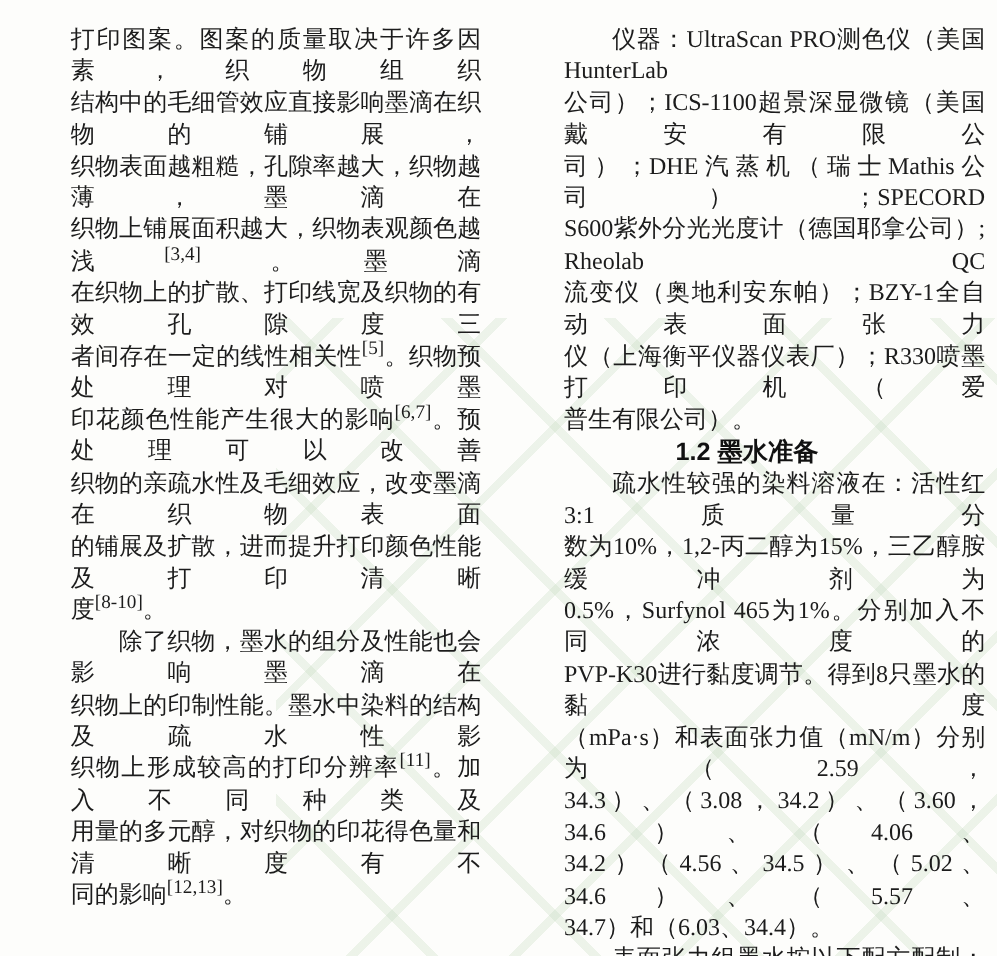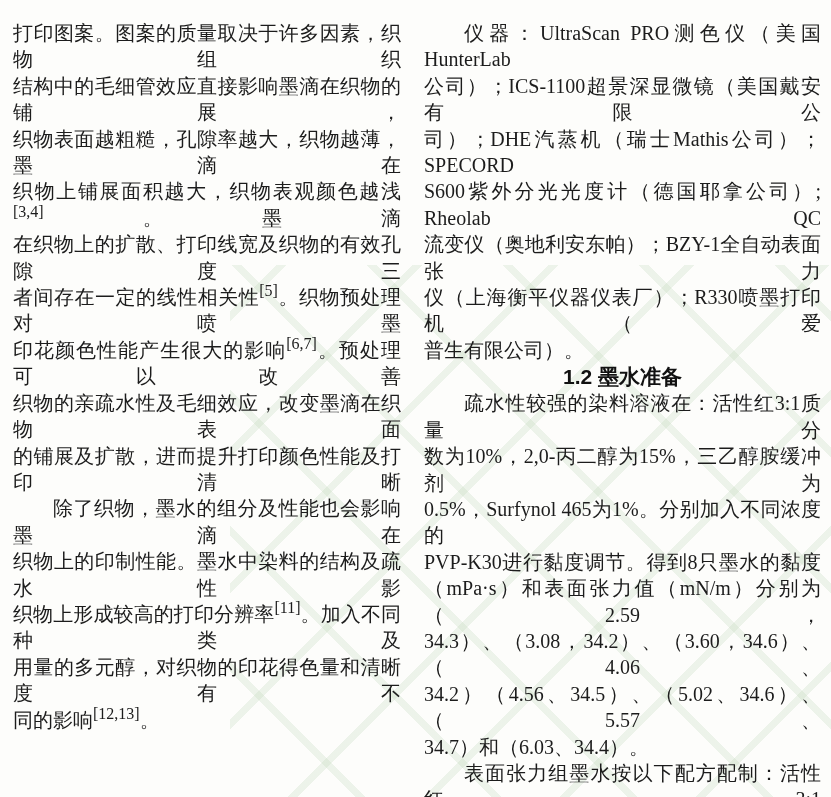--- a/index.html
+++ b/index.html
@@ -15,21 +15,21 @@
     position:absolute;left:230px;top:265px;right:0;bottom:0;z-index:1;
     background:
       repeating-linear-gradient(45deg,  transparent 0 89px, var(--wm-color, rgba(158,196,150,0.22)) 89px 96px),
       repeating-linear-gradient(-45deg, transparent 0 89px, var(--wm-color, rgba(158,196,150,0.22)) 89px 96px);
     opacity:.75;
     pointer-events:none;
   }
   .col{position:absolute;top:20px;z-index:2;font-size:20px;line-height:26.4px;}
   .col.left{left:13px;width:388px;}
   .col.right{left:424px;width:397px;}
-  .line{text-align:justify;text-align-last:justify;white-space:normal;}
+  .line{text-align:justify;text-align-last:justify;white-space:normal;margin-left:46px;}
   .line.indent{text-indent:2em;}
   .line.para-end{text-align-last:left;}
   sup{font-size:16px;line-height:0;vertical-align:super;}
   .h2{
     font-family:"Liberation Sans","DejaVu Sans",sans-serif;
     font-weight:bold;font-size:21px;line-height:27px;color:#111;text-align:center;
   }
 </style>
 </head>
 <body style="background: rgb(253, 253, 251); color: rgb(28, 28, 28);">
@@ -39,37 +39,38 @@
   <div class="col left" id="left-col">
       <div class="line">打印图案。图案的质量取决于许多因素，织物组织</div>
       <div class="line">结构中的毛细管效应直接影响墨滴在织物的铺展，</div>
       <div class="line">织物表面越粗糙，孔隙率越大，织物越薄，墨滴在</div>
       <div class="line">织物上铺展面积越大，织物表观颜色越浅<sup>[3,4]</sup>。墨滴</div>
       <div class="line">在织物上的扩散、打印线宽及织物的有效孔隙度三</div>
       <div class="line">者间存在一定的线性相关性<sup>[5]</sup>。织物预处理对喷墨</div>
       <div class="line">印花颜色性能产生很大的影响<sup>[6,7]</sup>。预处理可以改善</div>
       <div class="line">织物的亲疏水性及毛细效应，改变墨滴在织物表面</div>
       <div class="line">的铺展及扩散，进而提升打印颜色性能及打印清晰</div>
+      <div class="line para-end">度<sup>[8-10]</sup>。</div>
       <div class="line indent">除了织物，墨水的组分及性能也会影响墨滴在</div>
       <div class="line">织物上的印制性能。墨水中染料的结构及疏水性影</div>
       <div class="line">织物上形成较高的打印分辨率<sup>[11]</sup>。加入不同种类及</div>
       <div class="line">用量的多元醇，对织物的印花得色量和清晰度有不</div>
       <div class="line para-end">同的影响<sup>[12,13]</sup>。</div>
     </div>
   <div class="col right" id="right-col">
       <div class="line indent">仪器：UltraScan PRO测色仪（美国HunterLab</div>
       <div class="line">公司）；ICS-1100超景深显微镜（美国戴安有限公</div>
       <div class="line">司）；DHE汽蒸机（瑞士Mathis公司）；SPECORD</div>
       <div class="line">S600紫外分光光度计（德国耶拿公司）; Rheolab QC</div>
       <div class="line">流变仪（奥地利安东帕）；BZY-1全自动表面张力</div>
       <div class="line">仪（上海衡平仪器仪表厂）；R330喷墨打印机（爱</div>
       <div class="line para-end">普生有限公司）。</div>
       <div class="h2">1.2 墨水准备</div>
       <div class="line indent">疏水性较强的染料溶液在：活性红3:1质量分</div>
-      <div class="line">数为10%，2,0-丙二醇为15%，三乙醇胺缓冲剂为</div>
+      <div class="line">数为10%，1,2-丙二醇为15%，三乙醇胺缓冲剂为</div>
       <div class="line">0.5%，Surfynol 465为1%。分别加入不同浓度的</div>
       <div class="line">PVP-K30进行黏度调节。得到8只墨水的黏度</div>
       <div class="line">（mPa·s）和表面张力值（mN/m）分别为（2.59，</div>
       <div class="line">34.3）、（3.08，34.2）、（3.60，34.6）、（4.06、</div>
       <div class="line">34.2）（4.56、34.5）、（5.02、34.6）、（5.57、</div>
       <div class="line para-end">34.7）和（6.03、34.4）。</div>
       <div class="line indent">表面张力组墨水按以下配方配制：活性红3:1</div>
     </div>
 </div>
 

